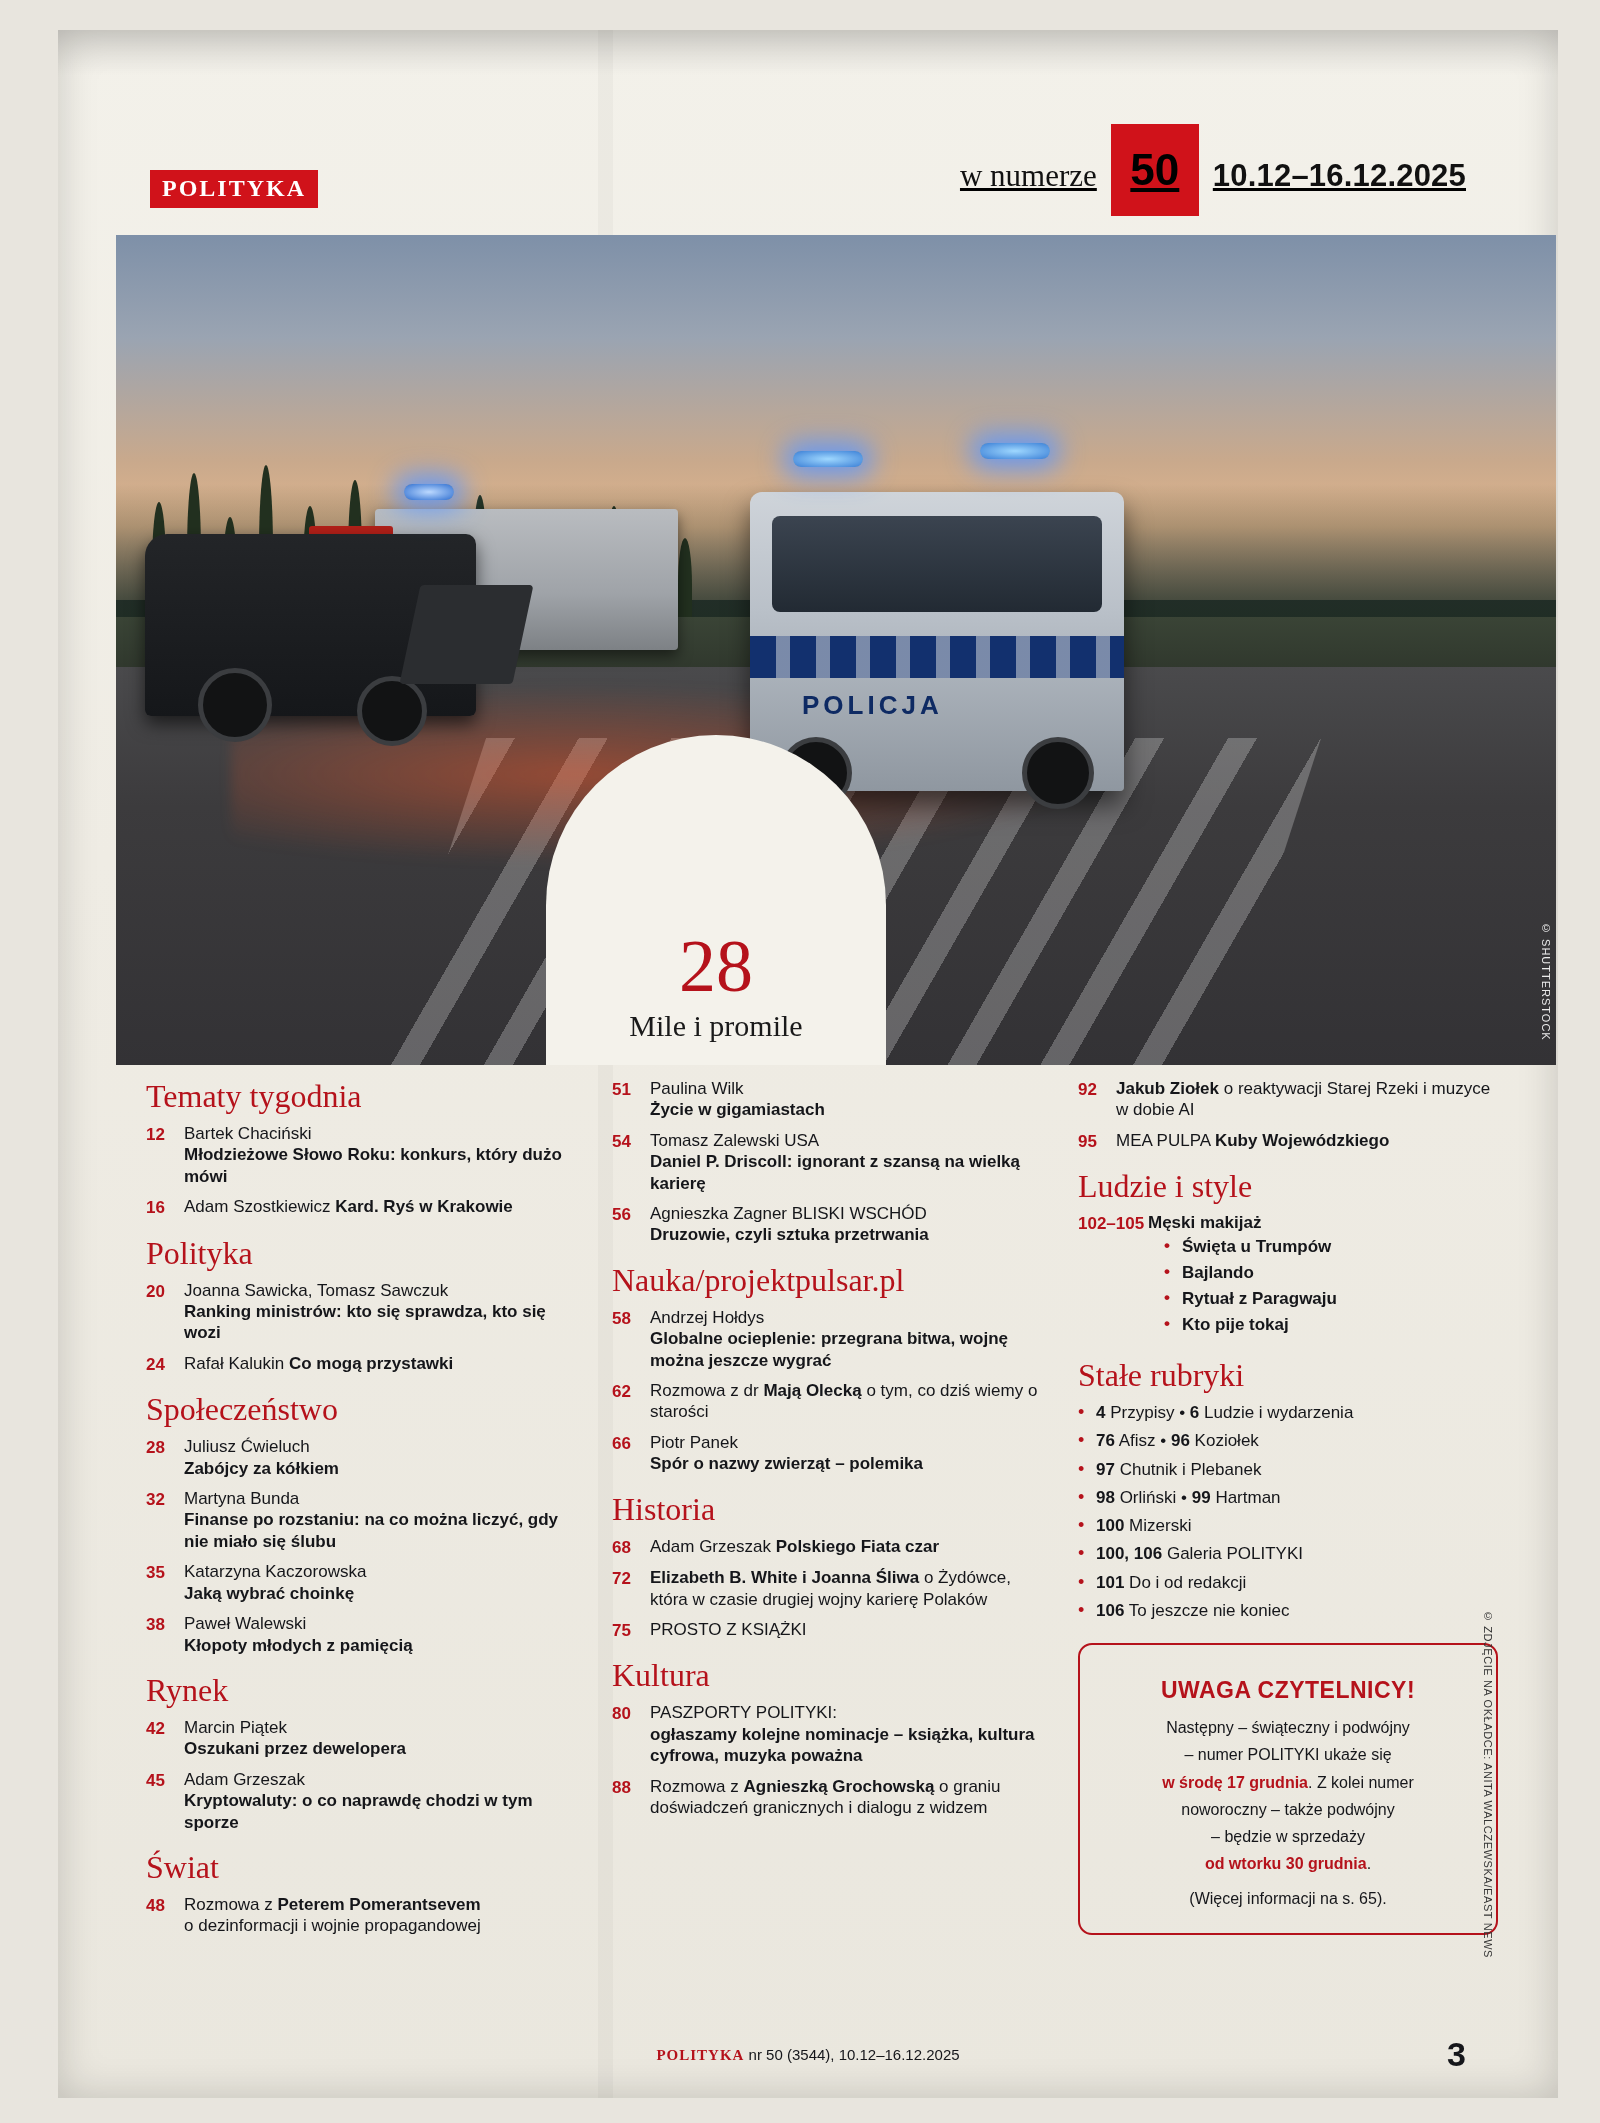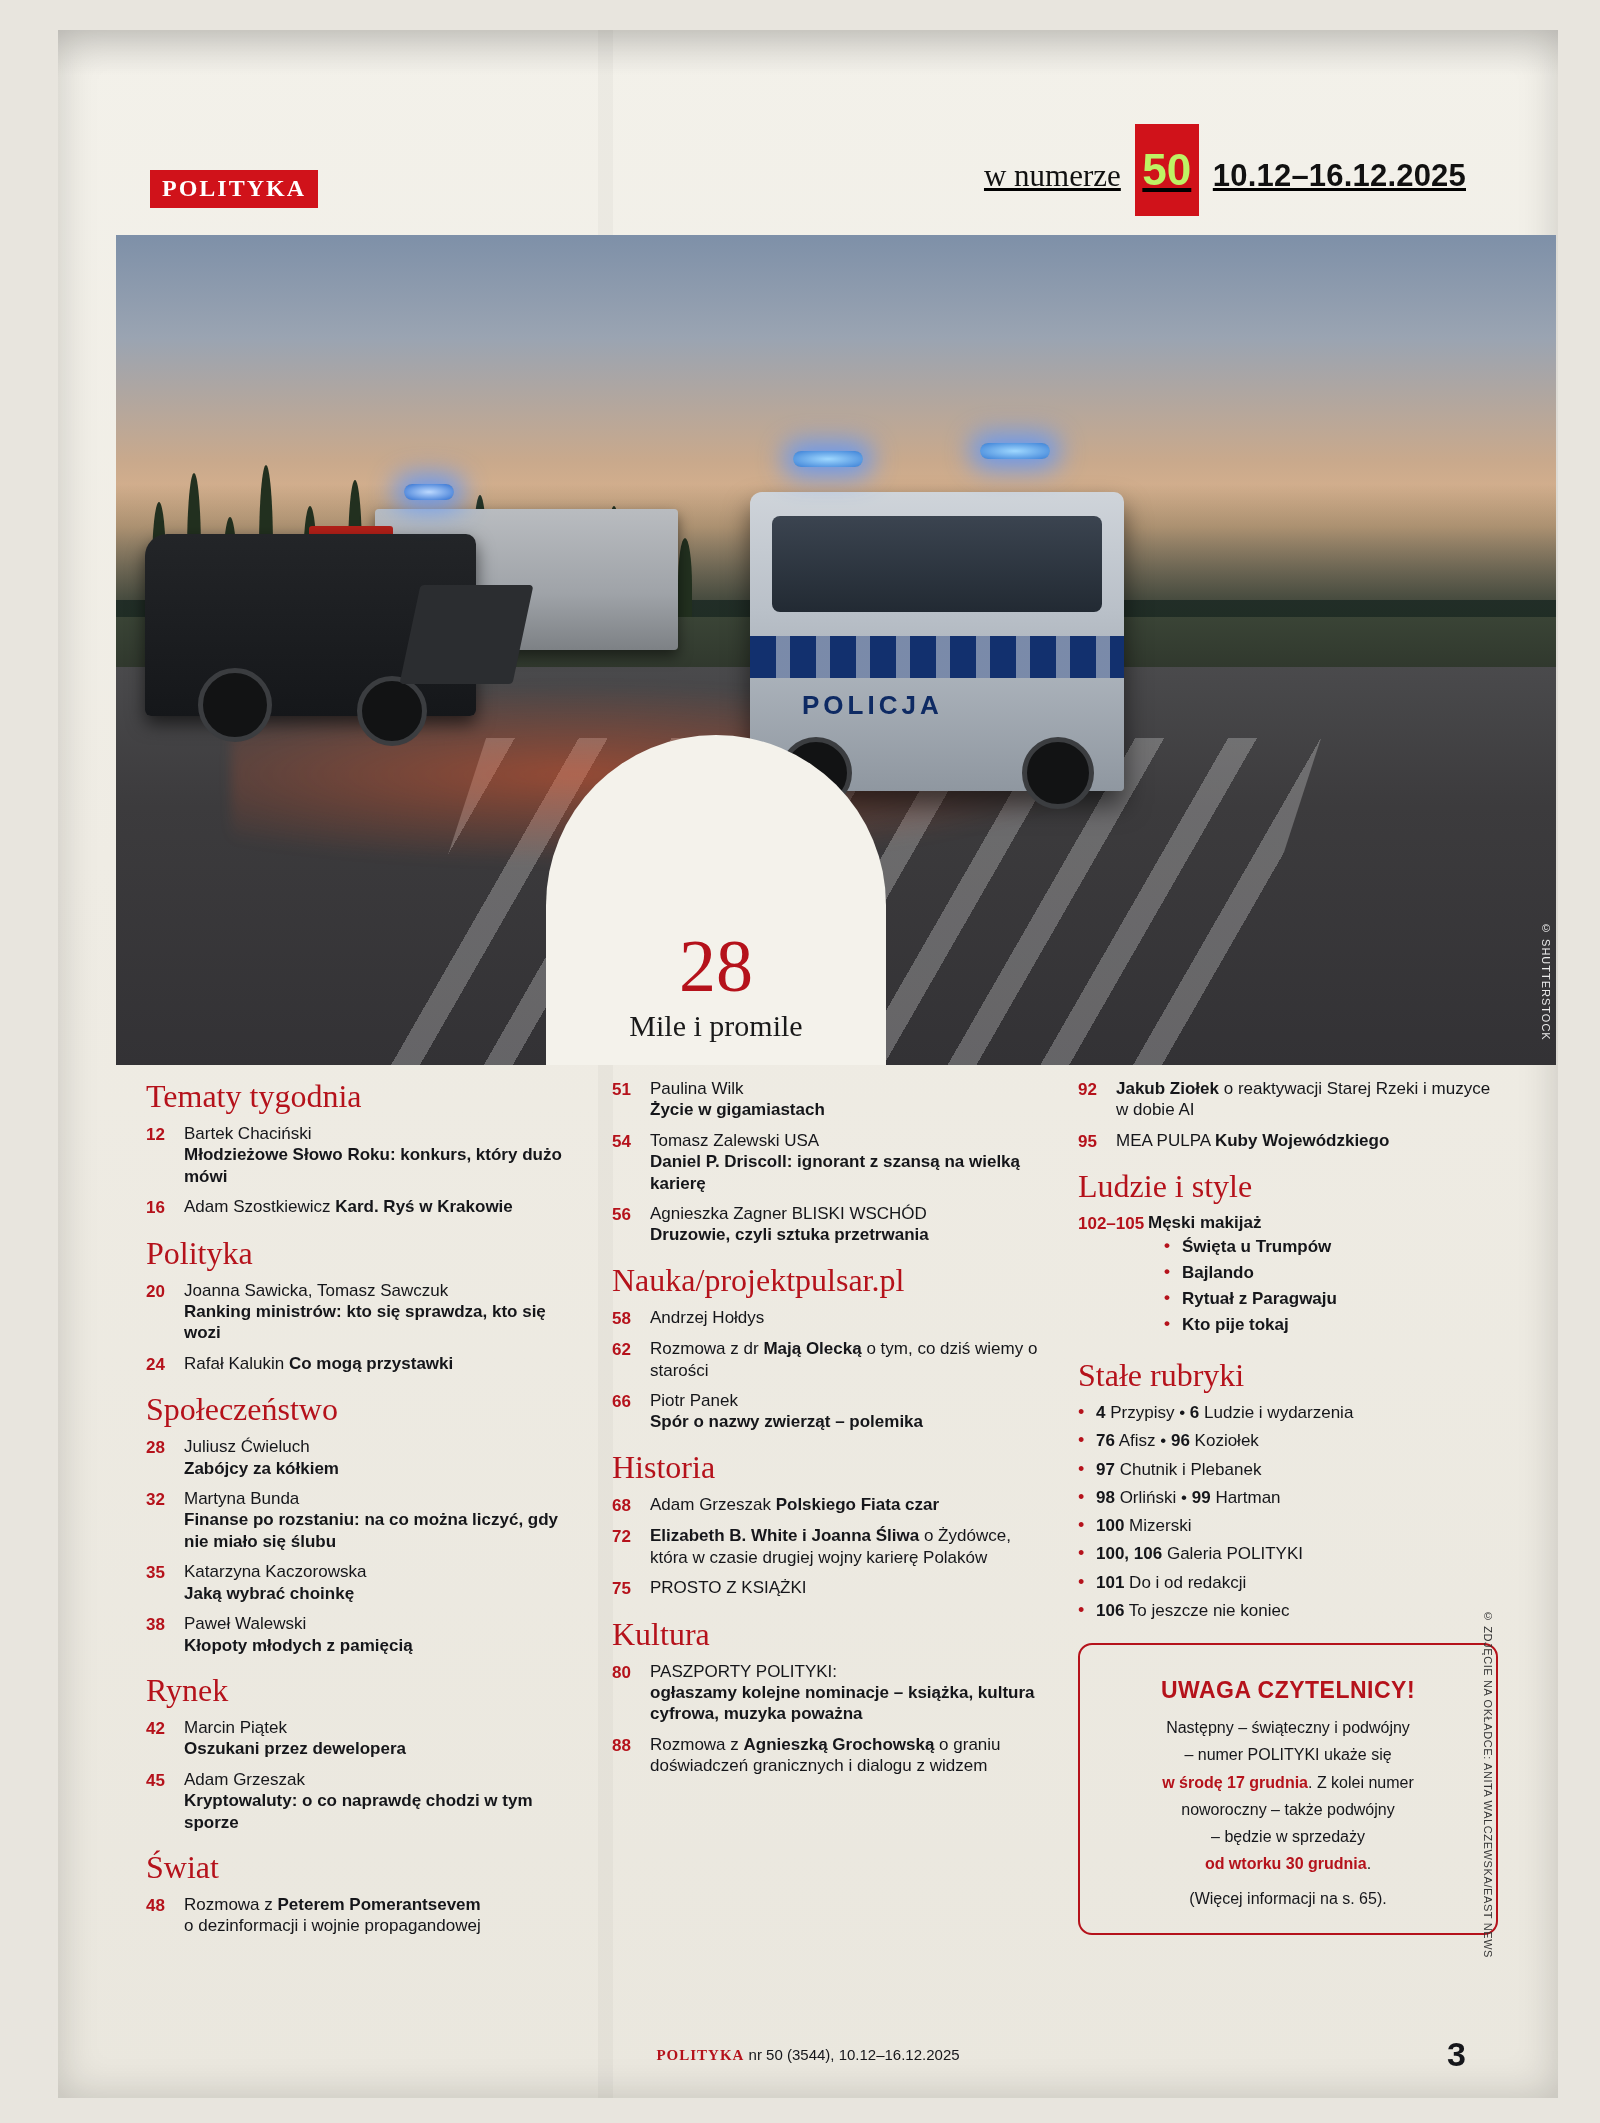--- a/index.html
+++ b/index.html
@@ -35,21 +35,21 @@
     position:absolute;left:92px;top:140px;
     background:#d0121a;color:#fff;font-weight:bold;font-size:24px;
     letter-spacing:2px;padding:5px 12px 6px 12px;
     font-family:"Liberation Serif", serif;
   }
   .issue-wrap{
     position:absolute;right:92px;top:128px;display:flex;align-items:flex-start;gap:14px;text-decoration:underline;
   }
   .wnumerze{font-size:31px;color:#111;font-family:"Liberation Serif",serif;}
   .issue-box{
-    width:64px;height:92px;background:#d0121a;color:#bef264;
+    width:88px;height:92px;background:#d0121a;color:#000000;
     display:flex;align-items:center;justify-content:center;
     font-size:44px;font-weight:bold;margin-top:-34px;
     font-family:"Liberation Sans",sans-serif;
   }
   .issue-date{font-size:31px;font-weight:bold;color:#111;letter-spacing:.2px;}
 
   
   .photo{
     position:absolute;left:58px;top:205px;width:1440px;height:830px;
     overflow:hidden;
@@ -409,20 +409,21 @@
           <b>Druzowie, czyli sztuka przetrwania</b>
         </span>
       </div>
 
       <div class="sect">Nauka/projektpulsar.pl</div>
 
       <div class="entry">
         <span class="pg">58</span>
         <span class="txt">
           <span>Andrzej Hołdys</span><br>
+          <b>Globalne ocieplenie: przegrana bitwa, wojnę można jeszcze wygrać</b>
         </span>
       </div>
 
       <div class="entry">
         <span class="pg">62</span>
         <span class="txt">
           <span>Rozmowa z dr </span><b>Mają Olecką</b><span> o tym, co dziś wiemy o starości</span>
         </span>
       </div>
 

